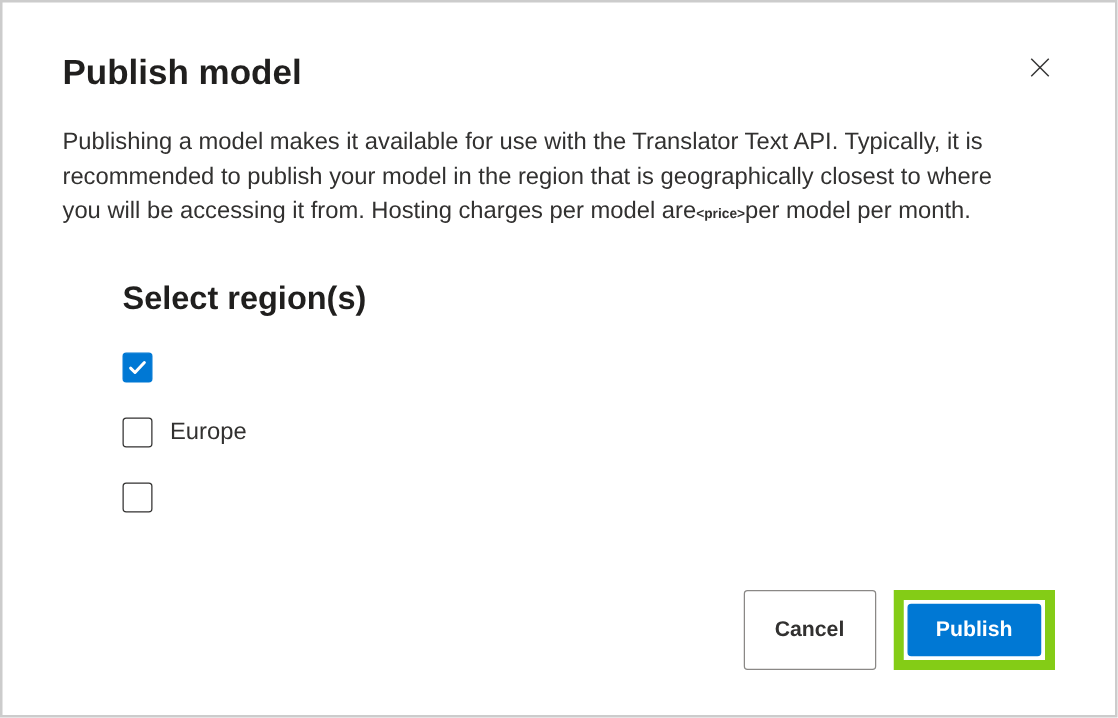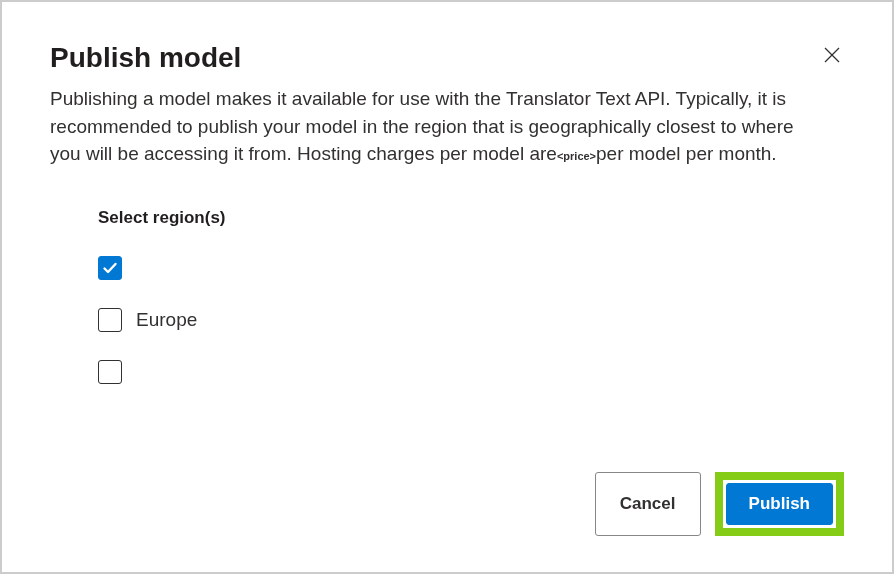--- a/index.html
+++ b/index.html
@@ -10,21 +10,21 @@
       height: 574px;
       border: 2px solid #ccc;
       padding: 40px 48px 36px 48px;
       position: relative;
       color: #323130;
     }
     .header-row {
       display: flex;
       justify-content: space-between;
       align-items: flex-start;
-      margin-bottom: 11px;
+      margin-bottom: 26px;
     }
     .title {
       font-size: 28px;
       font-weight: 600;
       color: #201f1e;
     }
     .close {
       font-size: 20px;
       color: #323130;
       cursor: pointer;
@@ -43,21 +43,21 @@
     }
     .price-tag {
       font-size: 11px;
       font-weight: 700;
       vertical-align: baseline;
     }
     .regions {
       margin-left: 48px;
     }
     .regions-label {
-      font-size: 17px;
+      font-size: 26px;
       font-weight: 600;
       color: #201f1e;
       margin-bottom: 28px;
     }
     .checkbox-row {
       display: flex;
       align-items: center;
       gap: 14px;
       margin-bottom: 28px;
       cursor: pointer;

